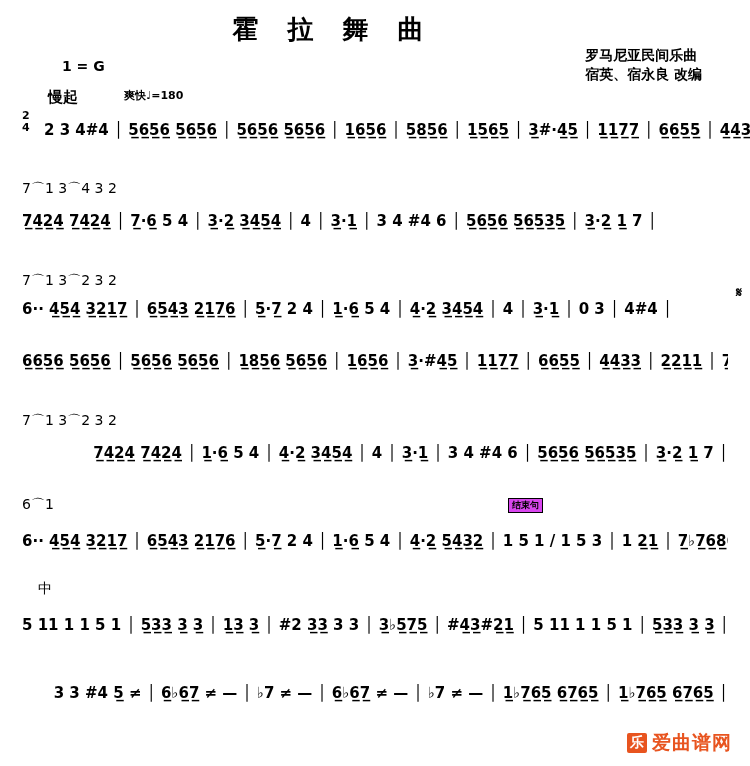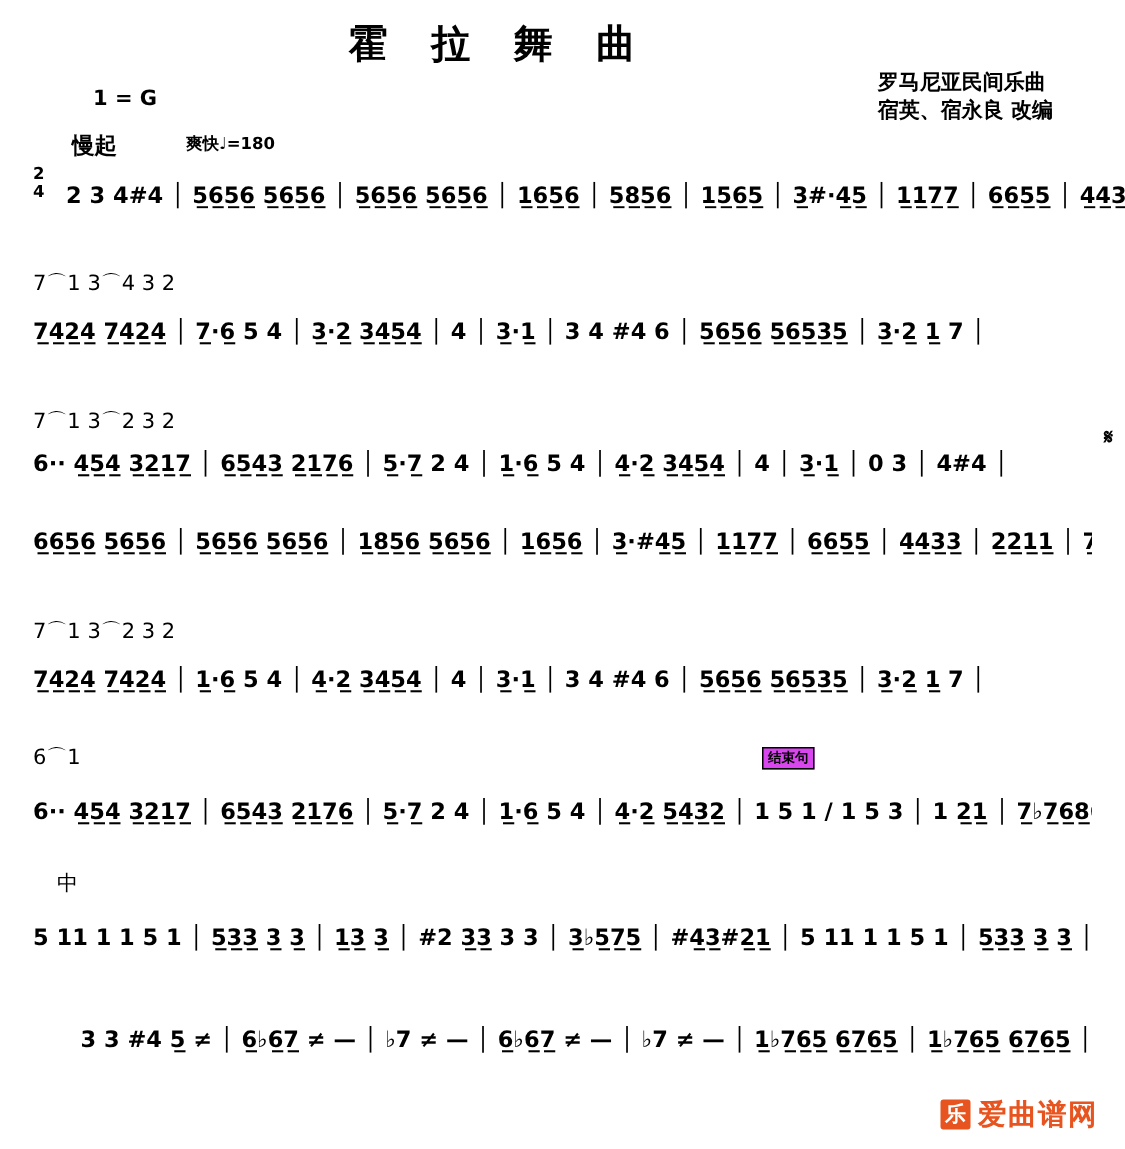--- a/index.html
+++ b/index.html
@@ -182,21 +182,21 @@
     <div class="notes" style="top:28px;">6·· 4̲5̲4̲ 3̲2̲1̲7̲ │ 6̲5̲4̲3̲ 2̲1̲7̲6̲ │ 5̲·7̲ 2 4 │ 1̲·6̲ 5 4 │ 4̲·2̲ 3̲4̲5̲4̲ │ 4 │ 3̲·1̲ │ 0 3 │ 4#4 │</div>
     <div class="repeat-mark" style="right:8px; top:12px;">𝄋</div>
   </div>
 
   <div class="staff" style="top:340px;">
     <div class="notes" style="top:12px;">6̲6̲5̲6̲ 5̲6̲5̲6̲ │ 5̲6̲5̲6̲ 5̲6̲5̲6̲ │ 1̲8̲5̲6̲ 5̲6̲5̲6̲ │ 1̲6̲5̲6̲ │ 3̲·#4̲5̲ │ 1̲1̲7̲7̲ │ 6̲6̲5̲5̲ │ 4̲4̲3̲3̲ │ 2̲2̲1̲1̲ │ 7̲4̲2̲4̲ │ 7̲4̲2̲4̲ │</div>
   </div>
 
   <div class="staff" style="top:412px;">
     <div class="ornaments" style="top:0px;">7⌒1   3⌒2   3 2</div>
-    <div class="notes" style="top:32px;">7̲4̲2̲4̲ 7̲4̲2̲4̲ │ 1̲·6̲ 5 4 │ 4̲·2̲ 3̲4̲5̲4̲ │ 4 │ 3̲·1̲ │ 3 4 #4 6 │ 5̲6̲5̲6̲ 5̲6̲5̲3̲5̲ │ 3̲·2̲ 1̲ 7 │</div>
+    <div class="notes" style="top:32px;text-align:right;">7̲4̲2̲4̲ 7̲4̲2̲4̲ │ 1̲·6̲ 5 4 │ 4̲·2̲ 3̲4̲5̲4̲ │ 4 │ 3̲·1̲ │ 3 4 #4 6 │ 5̲6̲5̲6̲ 5̲6̲5̲3̲5̲ │ 3̲·2̲ 1̲ 7 │</div>
   </div>
 
   <div class="staff" style="top:496px;">
     <div class="ornaments" style="top:0px;">6⌒1</div>
     <div class="endbox" style="left:508px; top:2px;">结束句</div>
     <div class="notes" style="top:36px;">6·· 4̲5̲4̲ 3̲2̲1̲7̲ │ 6̲5̲4̲3̲ 2̲1̲7̲6̲ │ 5̲·7̲ 2 4 │ 1̲·6̲ 5 4 │ 4̲·2̲ 5̲4̲3̲2̲ │ 1 5 1 / 1 5 3 │ 1 2̲1̲ │ 7̲♭7̲6̲8̲6̲ │</div>
   </div>
 
   <div class="staff" style="top:580px;">
     <div class="ornaments" style="top:0px; left:38px;">中</div>

